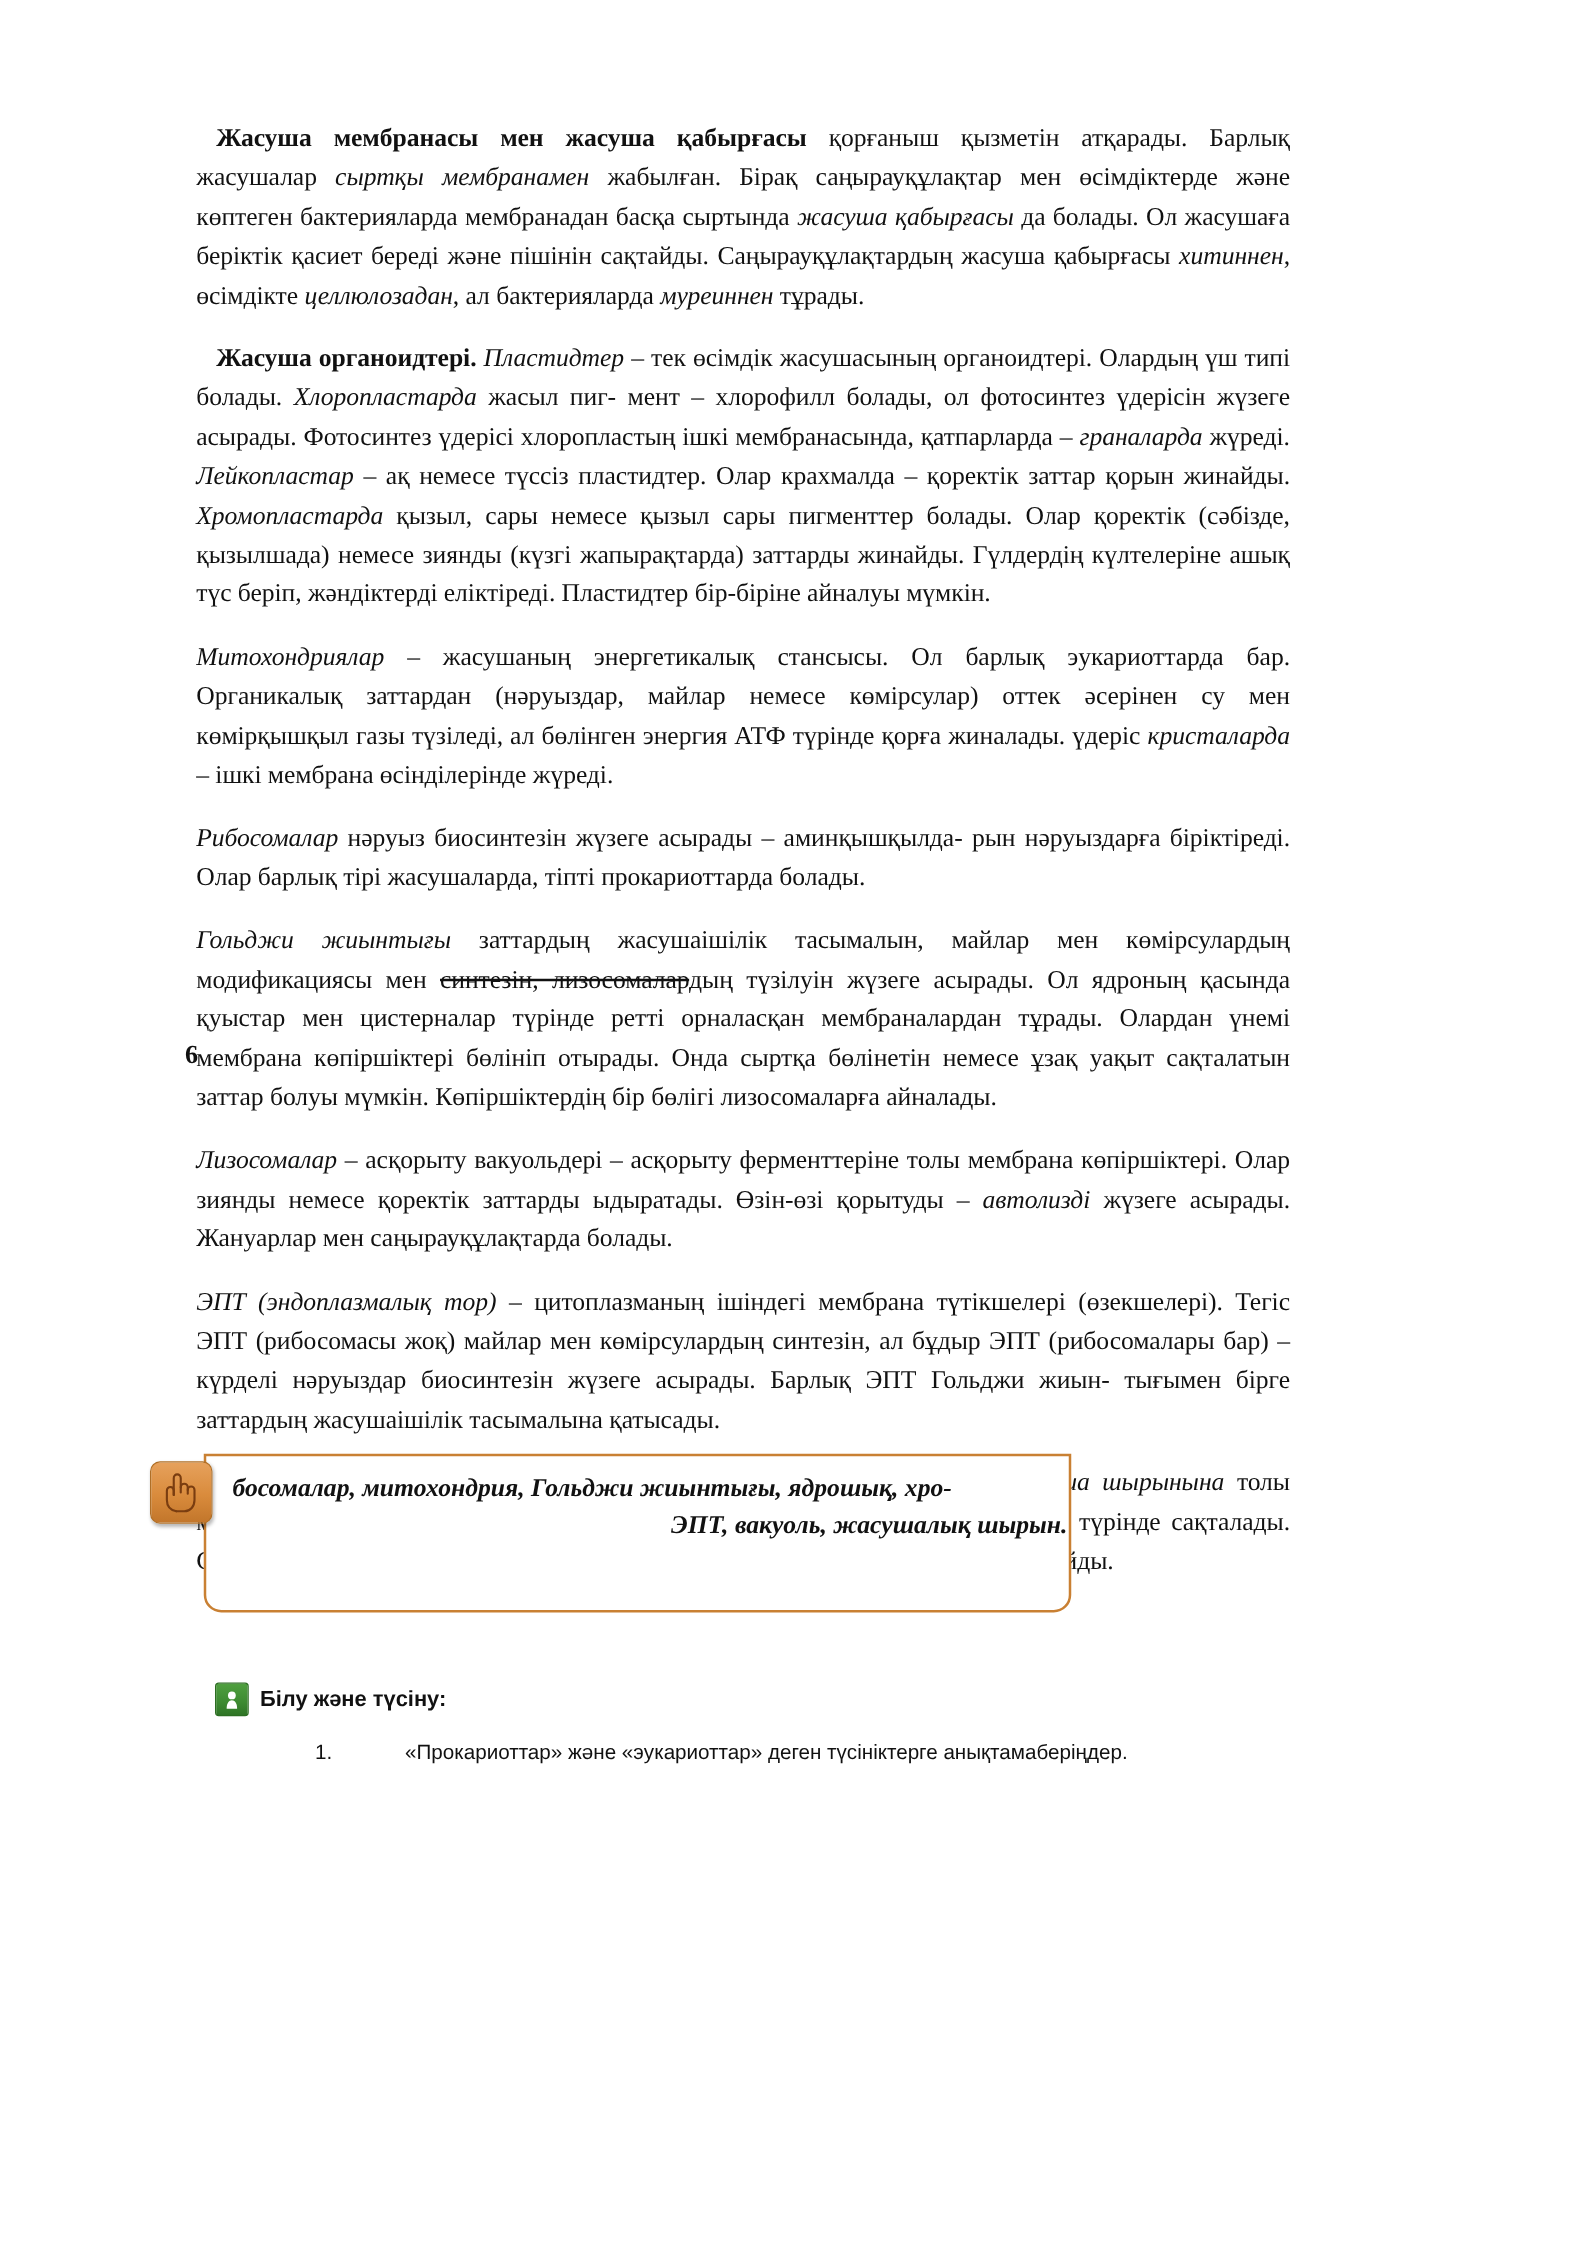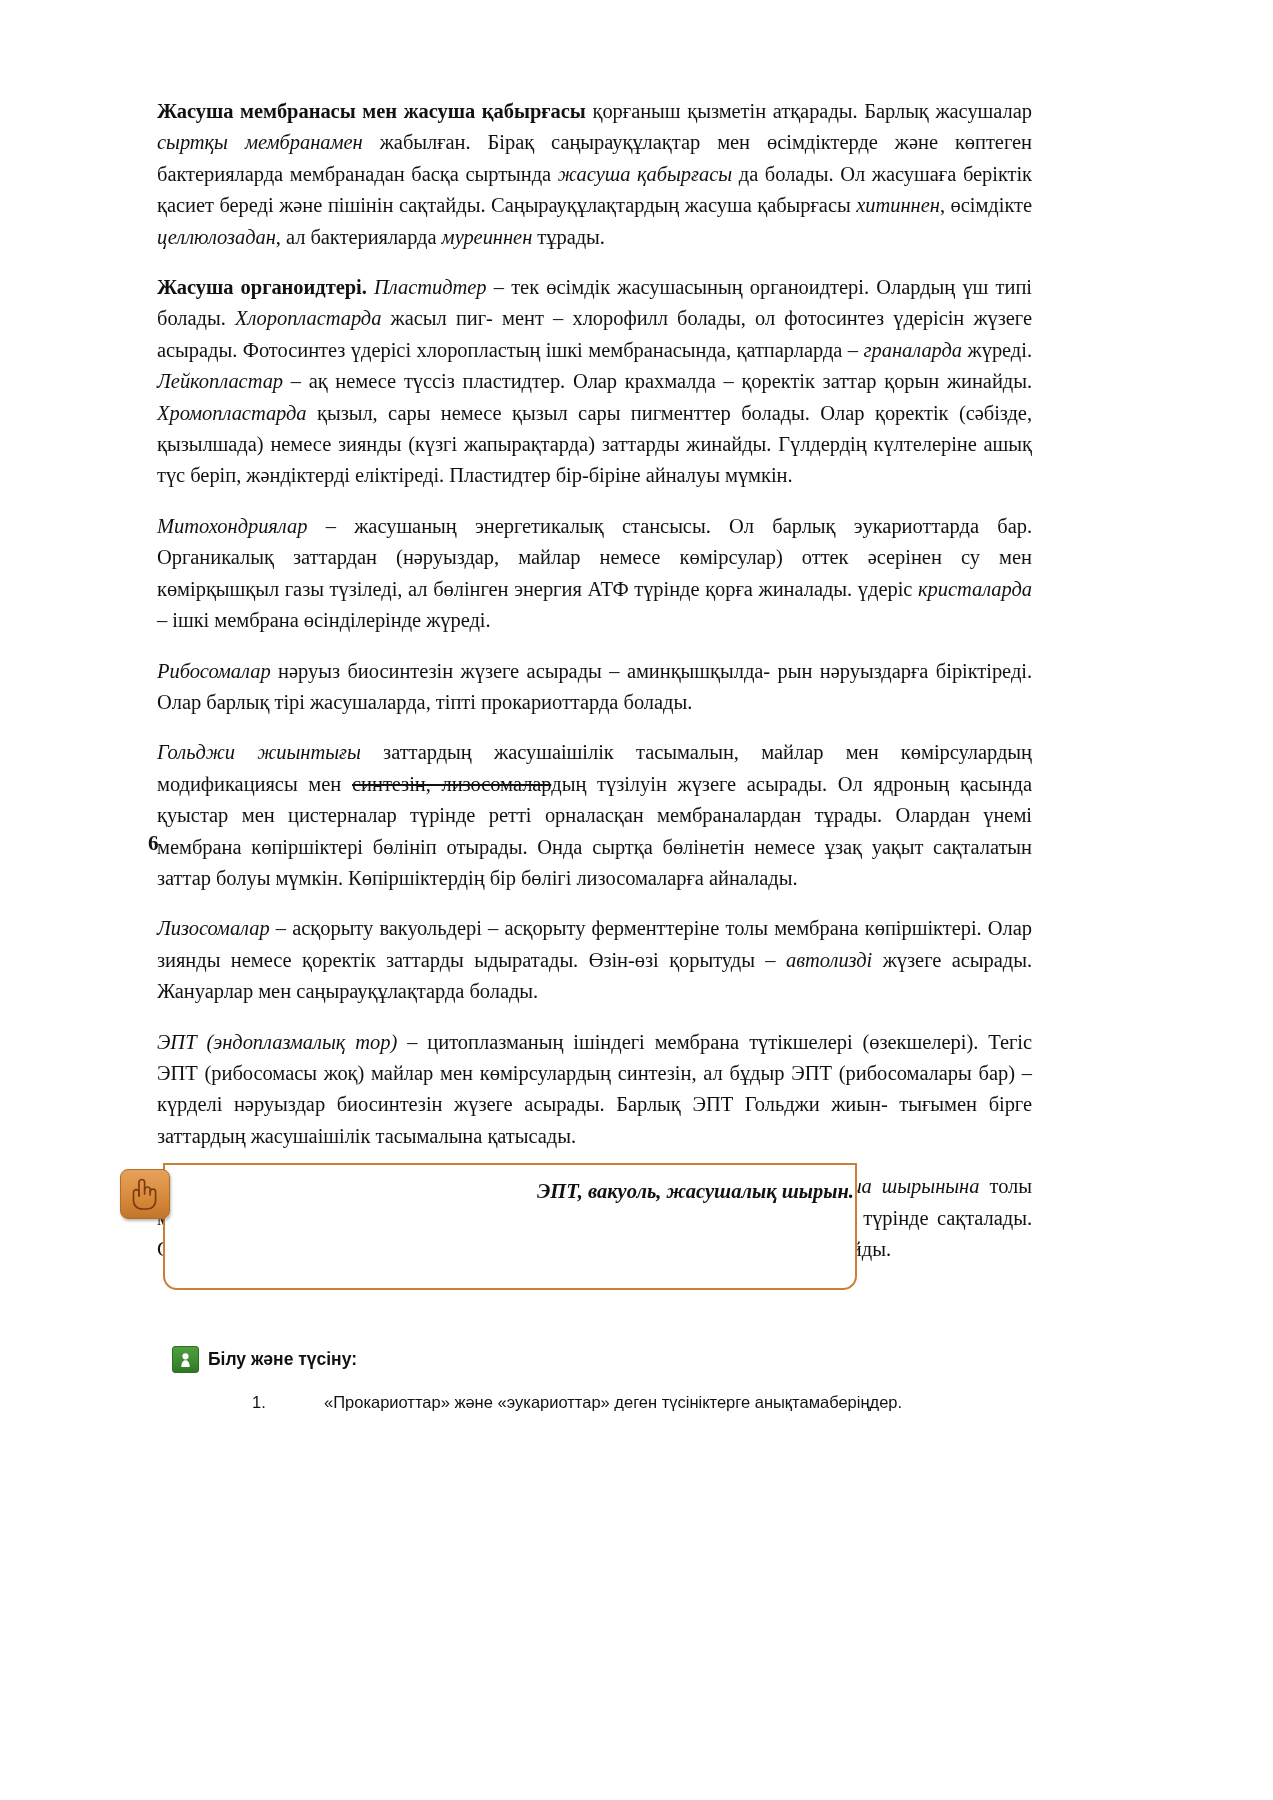--- a/index.html
+++ b/index.html
@@ -27,21 +27,21 @@
   }
   p.para {
     margin: 0 0 19px 0;
     font-size: 20.5px;
     line-height: 31.4px;
     text-align: justify;
     text-justify: inter-word;
     letter-spacing: -0.05px;
   }
   p.para:last-child { margin-bottom: 0; }
-  .b { font-weight: bold; }
+  .b { font-weight: bold; margin-left: 16px; }
   .i { font-style: italic; margin-top: 48px; }
   .strike {
     text-decoration: line-through;
     text-decoration-thickness: 1.5px;
   }
 
   
   .page-number {
     position: absolute;
     left: 148px;
@@ -172,20 +172,21 @@
       <svg width="34" height="36" viewBox="0 0 34 36" aria-hidden="true">
         <g fill="none" stroke="#7a3d10" stroke-width="1.7" stroke-linecap="round" stroke-linejoin="round">
           <path d="M13 33 C8 32 5.5 28.5 5.5 24 L5.5 16.5 C5.5 14.8 6.8 13.6 8.3 13.6 C9.8 13.6 11 14.8 11 16.5 L11 20"></path>
           <path d="M11 20 L11 6.5 C11 4.8 12.2 3.5 13.8 3.5 C15.4 3.5 16.6 4.8 16.6 6.5 L16.6 18"></path>
           <path d="M16.6 14 C16.6 12.3 17.8 11 19.4 11 C21 11 22.2 12.3 22.2 14 L22.2 19"></path>
           <path d="M22.2 16 C22.2 14.4 23.4 13.2 24.9 13.2 C26.4 13.2 27.6 14.4 27.6 16 L27.6 24 C27.6 29 24.4 33 19.5 33 L13 33"></path>
         </g>
       </svg>
     </div>
     <div class="terms-text">
+      <div>босомалар, митохондрия, Гольджи жиынтығы, ядрошық, хро-</div>
       <div>ЭПТ, вакуоль, жасушалық шырын.</div>
     </div>
   </div>
 
   <div class="know-wrap">
     <div class="know-head">
       <span class="know-icon">
         <svg width="17" height="17" viewBox="0 0 17 17" aria-hidden="true">
           <circle cx="8.5" cy="5.3" r="3.1" fill="#ffffff"></circle>
           <path d="M4.3 16 C4.3 11.6 6.1 9.2 8.5 9.2 C10.9 9.2 12.7 11.6 12.7 16 Z" fill="#ffffff"></path>

